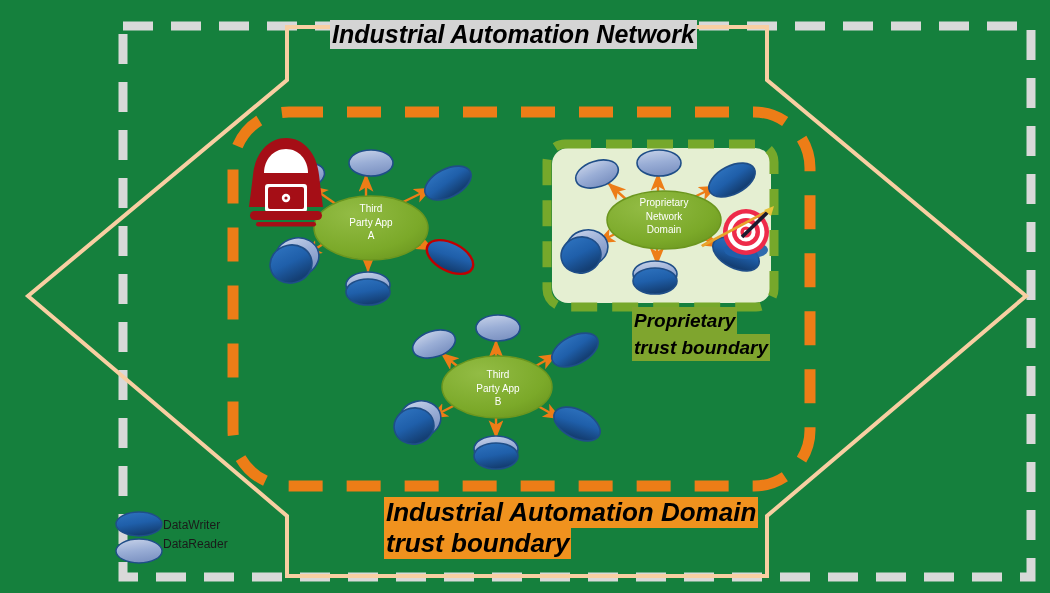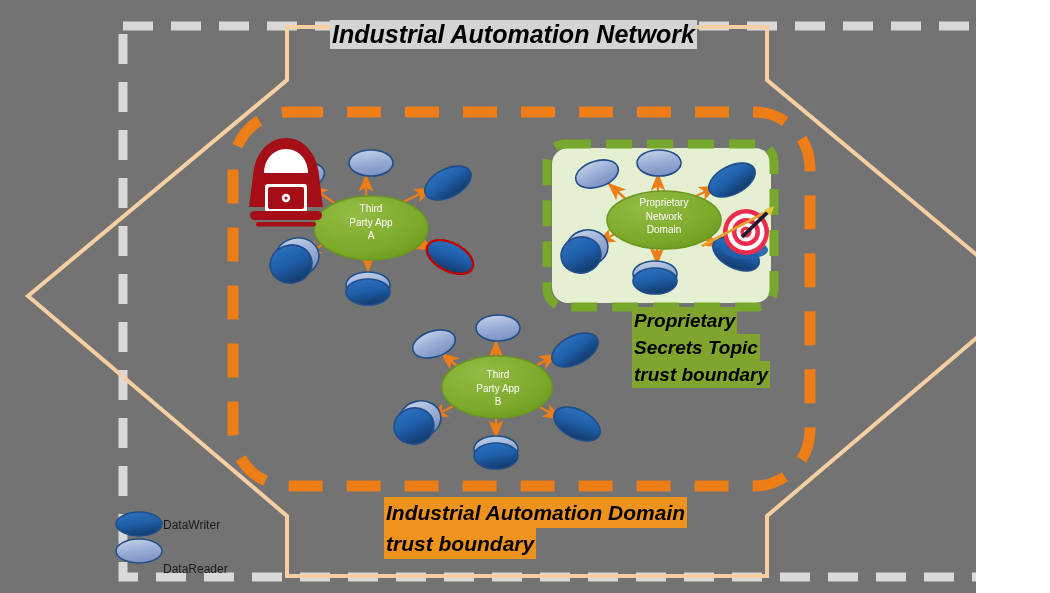--- a/index.html
+++ b/index.html
@@ -1,33 +1,33 @@
 <!DOCTYPE html>
 <html><head>
 <meta charset="utf-8">
 <title>Industrial Automation Network Diagram</title>
 <style>
   html,body{margin:0;padding:0;background:#ffffff;}
   body{font-family:"Liberation Sans",sans-serif;}
-  #stage{position:relative;width:976px;height:593px;background:#737373;overflow:hidden;}
+  #stage{position:relative;width:1050px;height:593px;background:#15803d;overflow:hidden;}
   svg.layer{position:absolute;left:0;top:0;width:1050px;height:593px;}
 
   .label{position:absolute;font-weight:bold;font-style:italic;color:#000;white-space:nowrap;}
   .hl-gray  .ln{background:#d4d4d4;}
   .hl-green .ln{background:#7fa52e;}
   .hl-orange .ln{background:#f0921e;}
   .ln{display:inline-block;padding:0 2px;}
 
   #title{left:330px;top:20px;font-size:25px;letter-spacing:0px;}
   #greenlab{left:632px;top:307px;font-size:19px;line-height:27px;}
-  #orangelab{left:384px;top:497px;font-size:21px;line-height:31px;}
+  #orangelab{left:384px;top:497px;font-size:26px;line-height:31px;}
 
   .legend{position:absolute;font-size:12px;color:#1a1a1a;font-family:"Liberation Sans",sans-serif;}
   #legend-writer-text{left:163px;top:518px;}
-  #legend-reader-text{left:163px;top:562px;}
+  #legend-reader-text{left:163px;top:537px;}
 
   .nodetext{position:absolute;color:#ffffff;text-align:center;font-size:10px;line-height:13.5px;
             font-family:"Liberation Sans",sans-serif;pointer-events:none;}
   #txt-appA{left:325px;top:202px;width:92px;}
   #txt-appB{left:452px;top:368px;width:92px;}
   #txt-secrets{left:612px;top:196px;width:104px;}
 </style>
 </head>
 <body>
 
@@ -154,21 +154,20 @@
     <ellipse cx="139" cy="524" rx="23" ry="12" fill="url(#gWriter)" stroke="#1f4e88" stroke-width="1.4"></ellipse>
     <ellipse cx="139" cy="551" rx="23" ry="12" fill="url(#gReader)" stroke="#1f4e88" stroke-width="1.4"></ellipse>
   </svg>
 
   <div class="label hl-gray" id="title">
     <span class="ln">Industrial Automation Network</span>
   </div>
 
   <div class="label hl-green" id="greenlab">
     <div><span class="ln">Proprietary</span></div>
-    <div><span class="ln">Secrets Topic</span></div>
     <div><span class="ln">trust boundary</span></div>
   </div>
 
   <div class="label hl-orange" id="orangelab">
     <div><span class="ln">Industrial Automation Domain</span></div>
     <div><span class="ln">trust boundary</span></div>
   </div>
 
   <div class="nodetext" id="txt-appA">
     <div>Third</div>

